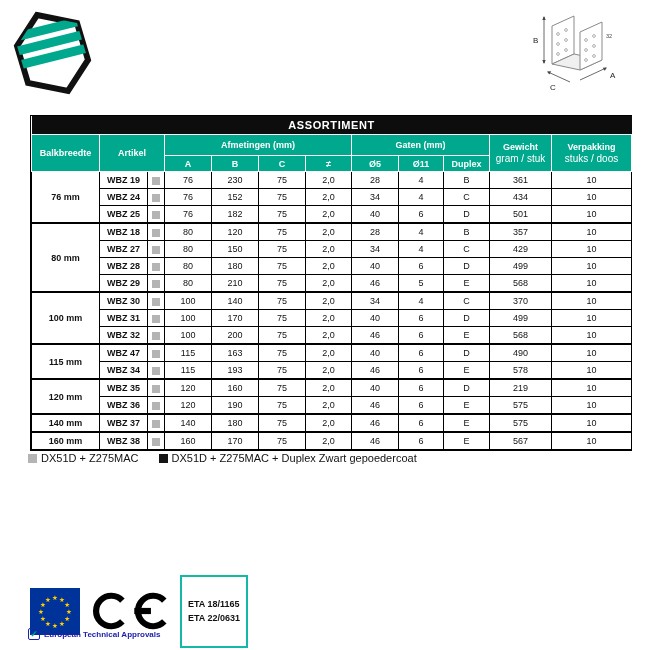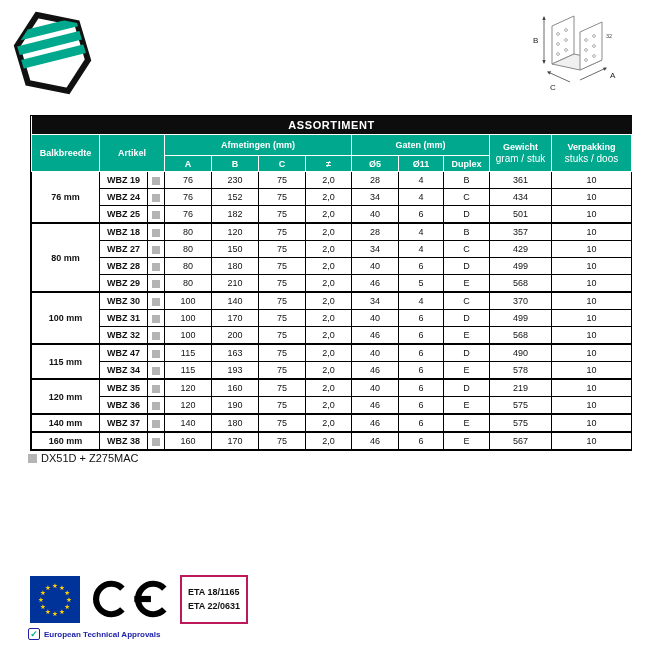--- a/index.html
+++ b/index.html
@@ -33,21 +33,21 @@
   .marker.gray{background:#b4b4b4;}
   .marker.black{background:#141414;}
 
   
   .legend{position:absolute;left:28px;top:452px;display:flex;align-items:center;gap:20px;font-size:11px;}
   .legend-item{display:flex;align-items:center;gap:4px;}
   .legend .marker{width:9px;height:9px;}
 
   
   .footer{position:absolute;left:30px;top:575px;display:flex;align-items:center;gap:10px;}
-  .eta-box{border:2px solid #be185d;padding:8px 6px;font-weight:bold;font-size:9px;line-height:1.6;}
+  .eta-box{border:2px solid #14b8a6;padding:20px 6px;font-weight:bold;font-size:9px;line-height:1.6;}
   .approvals{position:absolute;left:28px;top:628px;display:flex;align-items:center;gap:4px;color:#1e22aa;font-size:8px;font-weight:bold;}
   .check-icon{display:inline-block;width:10px;height:10px;border:1.5px solid #1e22aa;border-radius:2px;color:var(--teal);font-size:9px;line-height:10px;text-align:center;font-weight:bold;}
 
   .teal-fill{fill:var(--teal);}
   .dim-text{font-size:8px;fill:#222;font-family:"Liberation Sans",sans-serif;}
   .dim-small{font-size:5.5px;fill:#444;font-family:"Liberation Sans",sans-serif;}
 </style>
 </head>
 <body>
 
@@ -372,20 +372,24 @@
           </tr>
         </tbody>
     </table>
   </div>
 
   <div class="legend">
     <span class="legend-item">
       <span class="marker gray"></span>
       <span>DX51D + Z275MAC</span>
     </span>
+    <span class="legend-item">
+      <span class="marker black"></span>
+      <span>DX51D + Z275MAC + Duplex Zwart gepoedercoat</span>
+    </span>
   </div>
 
   <div class="footer">
     <svg width="50" height="47" viewBox="0 0 50 47">
       <rect x="0" y="0" width="50" height="47" fill="#003399"></rect>
       <g id="eu-stars">
           <text x="25.0" y="11.8" text-anchor="middle" font-size="6.5" fill="#FFCC00">★</text>
           <text x="32.0" y="13.7" text-anchor="middle" font-size="6.5" fill="#FFCC00">★</text>
           <text x="37.1" y="18.8" text-anchor="middle" font-size="6.5" fill="#FFCC00">★</text>
           <text x="39.0" y="25.8" text-anchor="middle" font-size="6.5" fill="#FFCC00">★</text>

